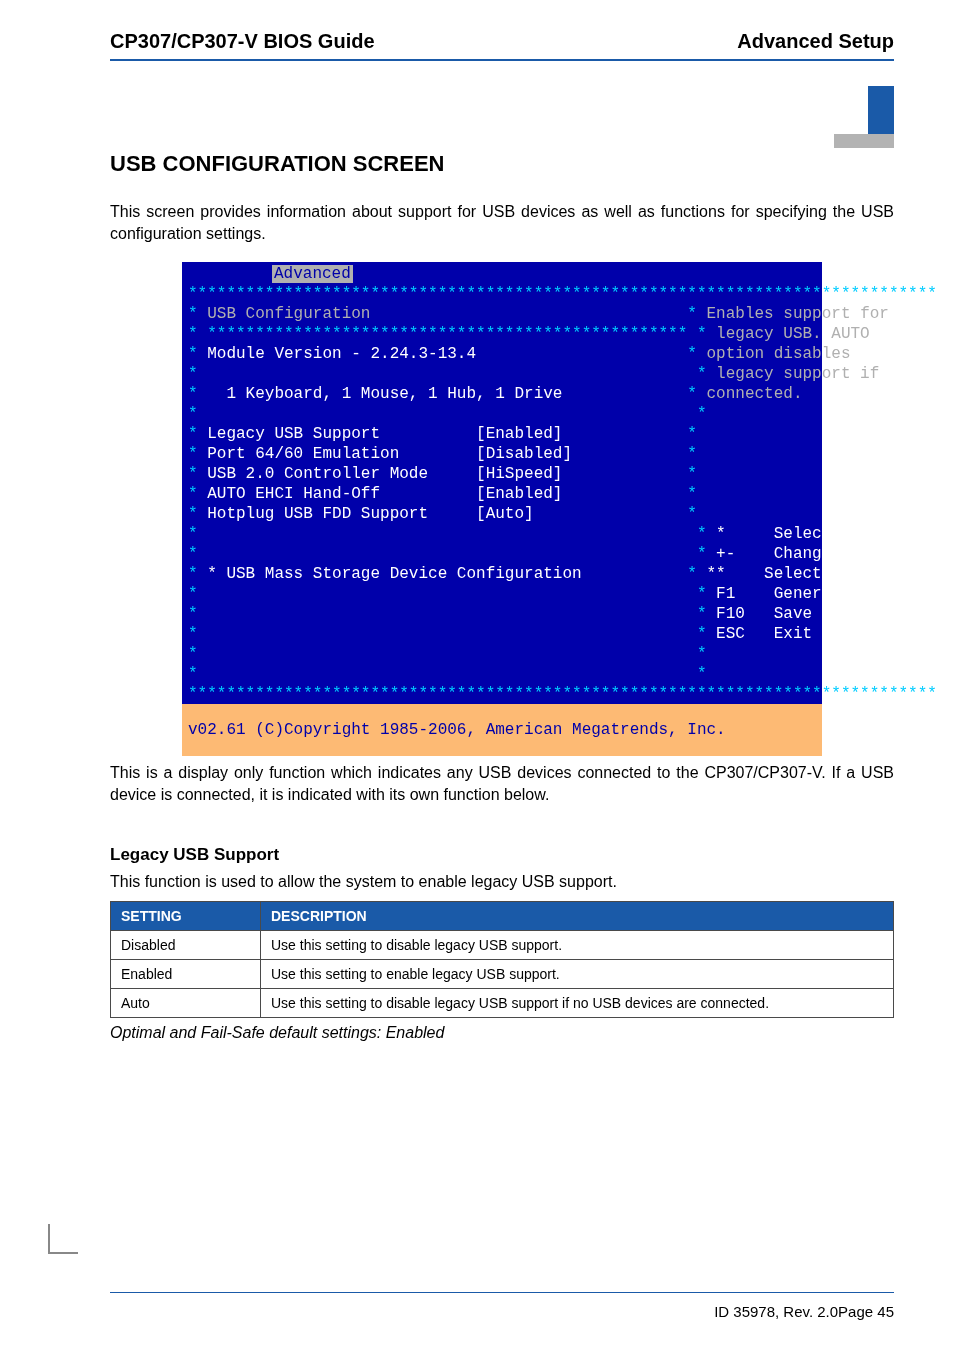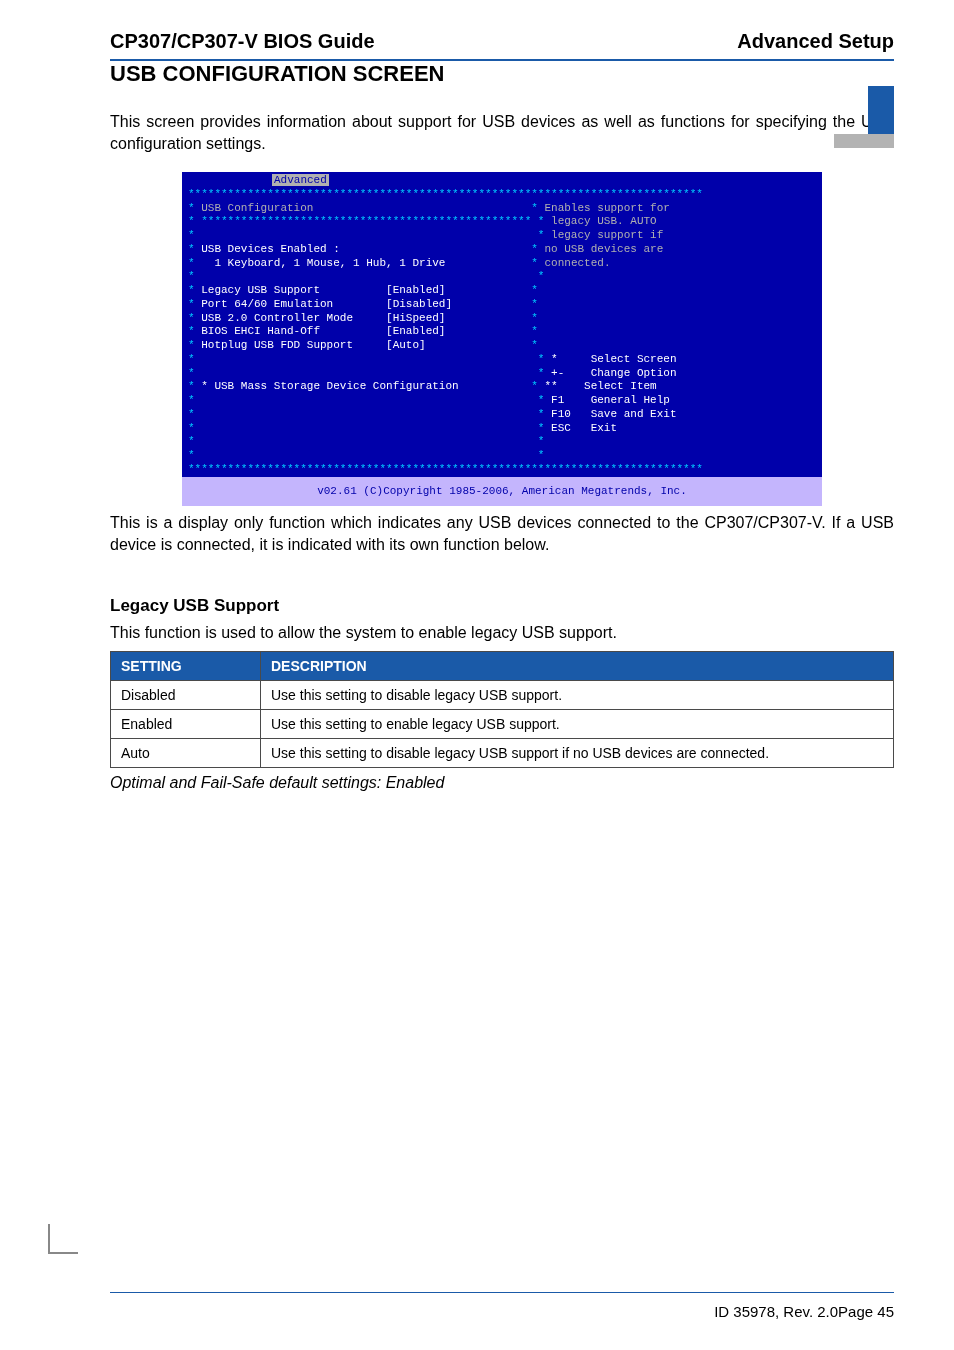--- a/index.html
+++ b/index.html
@@ -49,59 +49,59 @@
     }
     .corner-block .grey-bar {
       position: absolute;
       right: 0;
       top: 48px;
       width: 60px;
       height: 14px;
       background: #b3b3b3;
     }
     h2.section-title {
+      margin-top: 90px;
       font-size: 22px;
       font-weight: bold;
       color: #000;
     }
     p.body {
       margin-top: 24px;
       text-align: justify;
       font-size: 16px;
       line-height: 1.35;
     }
     .bios-screen {
       margin: 18px auto 0 auto;
       width: 640px;
       background: #0000aa;
       color: #fff;
       font-family: "Courier New", monospace;
-      font-size: 11px;
+      font-size: 16px;
       line-height: 1.25;
       padding: 2px 0 0 0;
     }
     .bios-menu-bar {
       background: #0000aa;
       color: #00ccff;
       padding-left: 90px;
     }
     .bios-menu-bar .active {
       background: #b0b0b0;
       color: #0000aa;
       padding: 0 2px;
     }
     .bios-pre {
       white-space: pre;
       padding: 0 6px;
     }
     .bios-footer {
-      background: #c4b5fd;
+      background: #fdba74;
       color: #0000aa;
-      text-align: center;
-      padding: 8px 6px;
+      padding: 16px 6px;
       white-space: pre;
     }
     .ast { color: #00ccff; }
     .white { color: #ffffff; }
     .grey { color: #b0b0b0; }
     h3.sub {
       margin-top: 40px;
       font-size: 17px;
       font-weight: bold;
     }
@@ -178,29 +178,29 @@
   <h2 class="section-title">USB CONFIGURATION SCREEN</h2>
   <p class="body">This screen provides information about support for USB devices as well as functions for specifying the USB configuration settings.</p>
 
   <div class="bios-screen">
     <div class="bios-menu-bar">
       <span class="active">Advanced</span>
     </div>
     <div class="bios-pre ast">******************************************************************************</div>
     <div class="bios-pre"><span class="ast">* </span><span class="grey">USB Configuration</span><span class="ast" id="pad-heading">                                 </span><span class="ast">* </span><span class="grey">Enables support for</span></div>
     <div class="bios-pre"><span class="ast">* ************************************************** * </span><span class="grey">legacy USB. AUTO</span></div>
+    <div class="bios-pre"><span class="ast">* </span><span class="white">Module Version - 2.24.3-13.4</span><span class="ast" id="pad-module">                      </span><span class="ast">* </span><span class="grey">option disables</span></div>
     <div class="bios-pre"><span class="ast">*                                                    * </span><span class="grey">legacy support if</span></div>
-    <div class="bios-pre"><span class="ast">* </span><span class="white">USB Devices Enabled :</span><span class="ast" id="pad-devl">                             </span><span class="ast">* </span><span class="grey">no USB devices are</span></div>
     <div class="bios-pre"><span class="ast">* </span><span class="white">  1 Keyboard, 1 Mouse, 1 Hub, 1 Drive</span><span class="ast" id="pad-devlist">             </span><span class="ast">* </span><span class="grey">connected.</span></div>
     <div class="bios-pre"><span class="ast">*                                                    *</span></div>
 
     <div class="bios-pre"><span class="ast">* </span><span class="white" id="opt0">Legacy USB Support          [Enabled]             </span><span class="ast">*</span></div>
     <div class="bios-pre"><span class="ast">* </span><span class="white" id="opt1">Port 64/60 Emulation        [Disabled]            </span><span class="ast">*</span></div>
     <div class="bios-pre"><span class="ast">* </span><span class="white" id="opt2">USB 2.0 Controller Mode     [HiSpeed]             </span><span class="ast">*</span></div>
-    <div class="bios-pre"><span class="ast">* </span><span class="white" id="opt3">BIOS EHCI Hand-Off          [Enabled]             </span><span class="ast">*</span></div>
+    <div class="bios-pre"><span class="ast">* </span><span class="white" id="opt3">AUTO EHCI Hand-Off          [Enabled]             </span><span class="ast">*</span></div>
     <div class="bios-pre"><span class="ast">* </span><span class="white" id="opt4">Hotplug USB FDD Support     [Auto]                </span><span class="ast">*</span></div>
 
     <div class="bios-pre"><span class="ast">*                                                    * </span><span class="white" id="nav0">*     Select Screen</span></div>
     <div class="bios-pre"><span class="ast">*                                                    * </span><span class="white" id="nav2">+-    Change Option</span></div>
     <div class="bios-pre"><span class="ast">* </span><span class="white">* USB Mass Storage Device Configuration</span><span class="ast" id="pad-sub">           </span><span class="ast">* </span><span class="white" id="nav1">**    Select Item</span></div>
     <div class="bios-pre"><span class="ast">*                                                    * </span><span class="white" id="nav3">F1    General Help</span></div>
     <div class="bios-pre"><span class="ast">*                                                    * </span><span class="white" id="nav4">F10   Save and Exit</span></div>
     <div class="bios-pre"><span class="ast">*                                                    * </span><span class="white" id="nav5">ESC   Exit</span></div>
     <div class="bios-pre"><span class="ast">*                                                    *</span></div>
     <div class="bios-pre"><span class="ast">*                                                    *</span></div>

